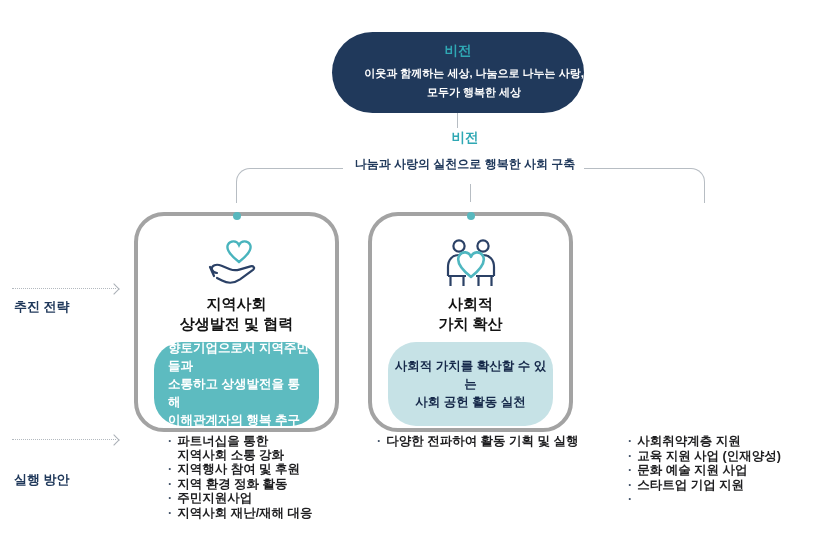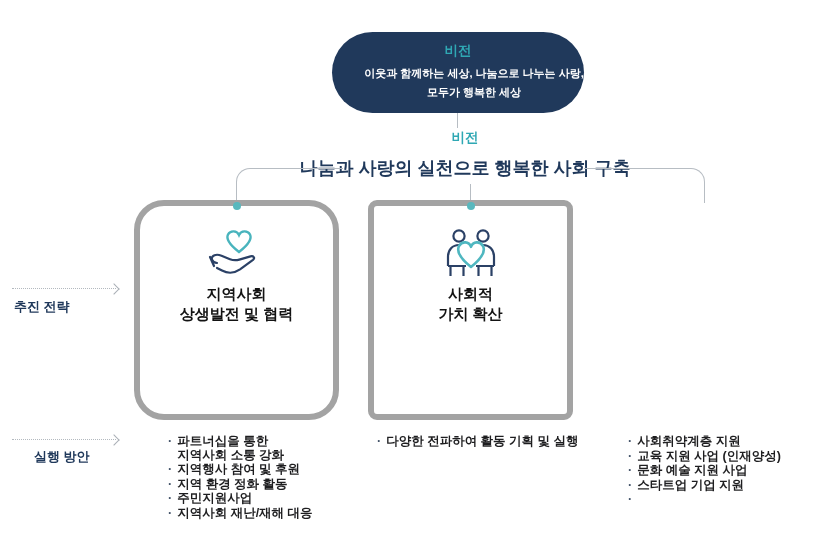--- a/index.html
+++ b/index.html
@@ -22,26 +22,26 @@
   .vline{width:1px;background:#b7bdc3;}
   .branch-left{left:236px;top:168px;width:106px;height:34px;
     border-top:1px solid #b7bdc3;border-left:1px solid #b7bdc3;border-top-left-radius:14px;}
   .branch-right{left:584px;top:168px;width:120px;height:34px;
     border-top:1px solid #b7bdc3;border-right:1px solid #b7bdc3;border-top-right-radius:14px;}
 
   
   .vision2-label{left:310px;top:129px;width:310px;text-align:center;
     color:#2fa8b4;font-weight:bold;font-size:13.5px;}
   .mission-text{left:290px;top:156px;width:350px;text-align:center;
-    color:#20395b;font-weight:bold;font-size:18px;}
+    color:#20395b;font-weight:bold;font-size:12px;}
 
   
   .col-box{
-    top:200px;width:205px;height:220px;background:#fff;
-    border:6px solid #a3a3a3;border-radius:30px;box-sizing:border-box;text-align:center;
+    top:212px;width:205px;height:220px;background:#fff;
+    border:4px solid #a3a3a3;border-radius:30px;box-sizing:border-box;text-align:center;
   }
   .col-box .dot{
     position:absolute;top:-4.5px;left:50%;margin-left:-4px;width:8px;height:8px;
     border-radius:50%;background:#58b8be;
   }
   .icon-wrap{margin-top:19px;height:56px;display:flex;align-items:center;justify-content:center;}
   .col-title{margin-top:3px;font-weight:bold;font-size:15px;line-height:20px;color:#131313;}
   .pill{
     position:absolute;left:16px;right:16px;top:126px;height:84px;border-radius:28px;
     display:flex;align-items:center;box-sizing:border-box;
@@ -89,33 +89,36 @@
   <div class="abs branch-right"></div>
   <div class="abs vline" style="left:470px;top:184px;height:18px;"></div>
 
   <div class="abs dotted-arrow" style="top:288px;">
       <span class="chev"></span>
     </div>
   <div class="abs side-label" style="top:298px;">추진 전략</div>
   <div class="abs dotted-arrow" style="top:439px;">
       <span class="chev"></span>
     </div>
-  <div class="abs side-label" style="top:448px;margin-left:20px;">실행 방안</div>
+  <div class="abs side-label" style="top:471px;">실행 방안</div>
 
   <div class="abs col-box" style="left:134px;">
     <div class="dot"></div>
     <div class="icon-wrap">
       <svg width="70" height="54" viewBox="0 0 70 54">
         <path d="M37 26 C28 19 23.5 13.5 26 8.5 C28.5 4 35 4.5 37 9 C39 4.5 45.5 4 48 8.5 C50.5 13.5 46 19 37 26 Z" fill="none" stroke="#49b4bd" stroke-width="2.4"></path>
         <path d="M15 37 C9.5 36.5 8 31 12.5 29.2 C14.8 28.3 17.2 28.8 19.5 29.7 L28 33.2 C31 34.4 34.2 34.5 37.3 33.6 L48.5 30.4 C51.5 29.6 53.3 31.8 51 33.8 L38 43.4 C32.8 47 25.8 47.6 20 44.6 L15 42" fill="none" stroke="#2b4166" stroke-width="2.2" stroke-linecap="round" stroke-linejoin="round"></path>
         <path d="M8 31 L12 40" fill="none" stroke="#2b4166" stroke-width="2.2" stroke-linecap="round"></path>
       </svg>
     </div>
     <div class="col-title pre">지역사회
 상생발전 및 협력</div>
+    <div class="pill teal align-left pre">향토기업으로서 지역주민들과
+소통하고 상생발전을 통해
+이해관계자의 행복 추구</div>
   </div>
   <div class="abs list" style="left:168px;width:200px;">
       <div class="bullet-item">
         <span class="bullet-dot">·</span>
         <span class="bullet-text">파트너십을 통한
 지역사회 소통 강화</span>
       </div>
       <div class="bullet-item">
         <span class="bullet-dot">·</span>
         <span class="bullet-text">지역행사 참여 및 후원</span>
@@ -127,35 +130,37 @@
       <div class="bullet-item">
         <span class="bullet-dot">·</span>
         <span class="bullet-text">주민지원사업</span>
       </div>
       <div class="bullet-item">
         <span class="bullet-dot">·</span>
         <span class="bullet-text">지역사회 재난/재해 대응</span>
       </div>
     </div>
 
-  <div class="abs col-box" style="left:368px;border-radius:9px;">
+  <div class="abs col-box" style="left:368px;">
     <div class="dot"></div>
     <div class="icon-wrap">
       <svg width="66" height="54" viewBox="0 0 66 54">
         <circle cx="21" cy="10" r="5.6" fill="none" stroke="#2b4166" stroke-width="2.2"></circle>
         <circle cx="45" cy="10" r="5.6" fill="none" stroke="#2b4166" stroke-width="2.2"></circle>
         <path d="M10 40 L10 31 C10 23.5 14.5 19 21 19 C25 19 28.5 21 30.5 24.5" fill="none" stroke="#2b4166" stroke-width="2.2" stroke-linejoin="round"></path>
         <path d="M56 40 L56 31 C56 23.5 51.5 19 45 19 C41 19 37.5 21 35.5 24.5" fill="none" stroke="#2b4166" stroke-width="2.2" stroke-linejoin="round"></path>
         <path d="M10 40 L28 40 M12.5 40 L12.5 50 M25.5 40 L25.5 50" fill="none" stroke="#2b4166" stroke-width="2.2"></path>
         <path d="M38 40 L56 40 M40.5 40 L40.5 50 M53.5 40 L53.5 50" fill="none" stroke="#2b4166" stroke-width="2.2"></path>
         <path d="M33 41 C22.5 32.5 18 26 21 20 C24 14.8 31 15.3 33 20.8 C35 15.3 42 14.8 45 20 C48 26 43.5 32.5 33 41 Z" fill="#ffffff" stroke="#4fb7c0" stroke-width="2.6" stroke-linejoin="round"></path>
       </svg>
     </div>
     <div class="col-title pre">사회적
 가치 확산</div>
+    <div class="pill light align-center pre">사회적 가치를 확산할 수 있는
+사회 공헌 활동 실천</div>
   </div>
   <div class="abs list" style="left:377px;width:210px;">
       <div class="bullet-item">
         <span class="bullet-dot">·</span>
         <span class="bullet-text">다양한 전파하여 활동 기획 및 실행</span>
       </div>
     </div>
 
   <div class="abs list" style="left:628px;width:185px;">
       <div class="bullet-item">

